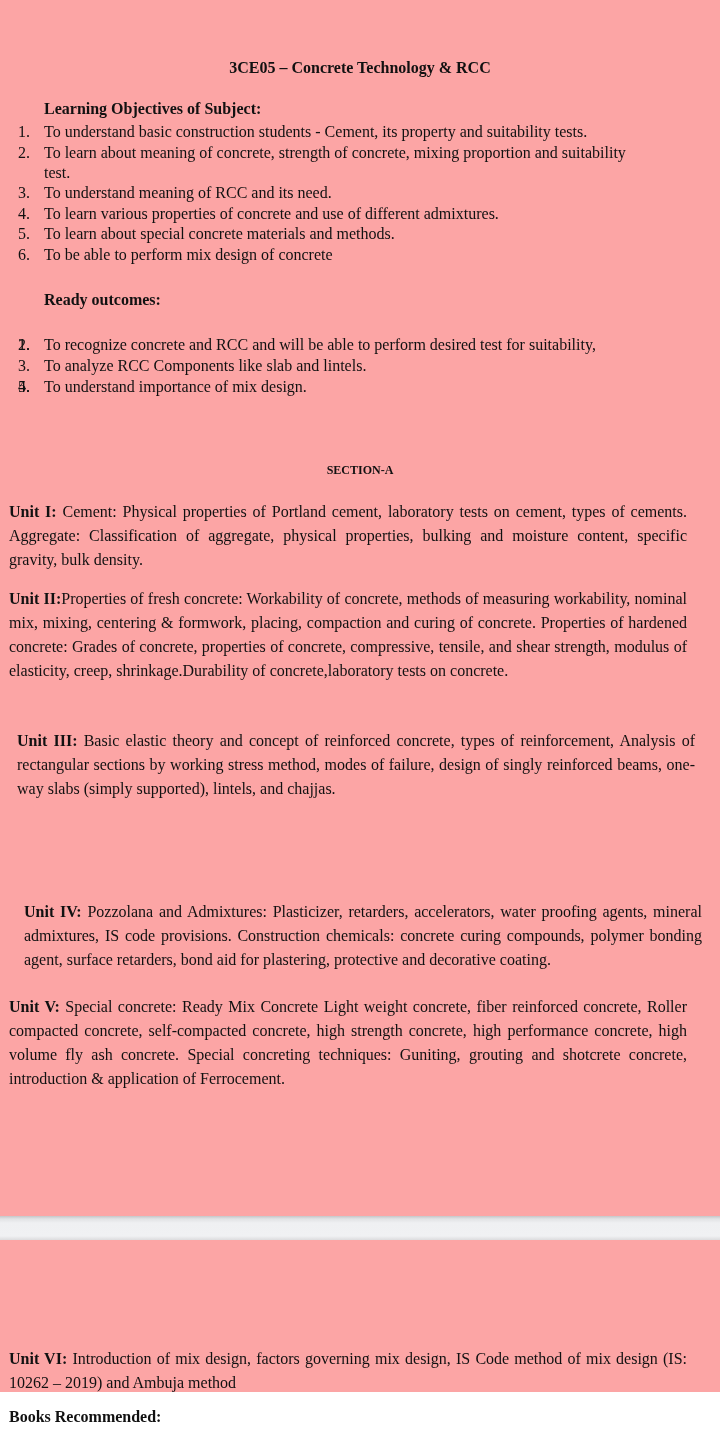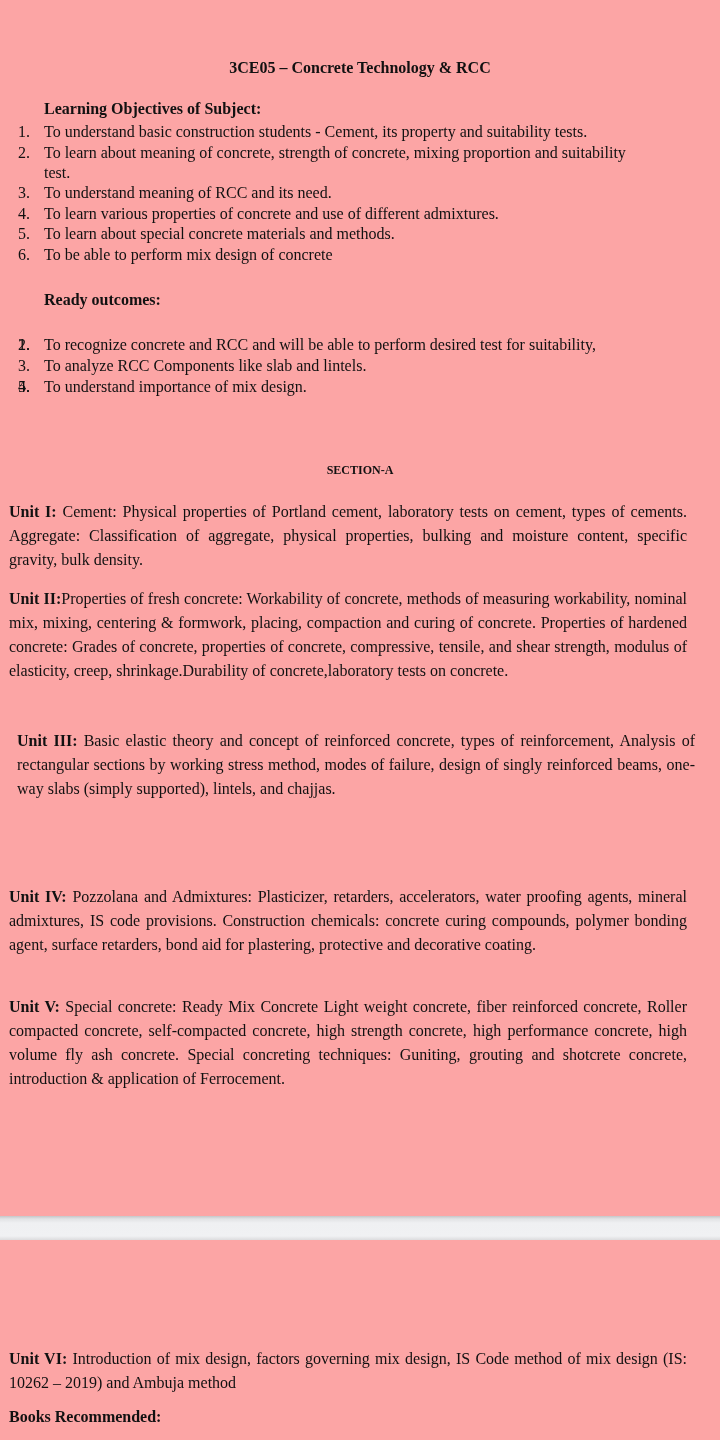--- a/index.html
+++ b/index.html
@@ -11,21 +11,21 @@
     position: relative;
   }
   .top-shadow {
     position: absolute; left: 0; top: 0; width: 720px; height: 6px;
     background: linear-gradient(#bfbfbf, rgba(255,255,255,0));
   }
   .page {
     position: absolute; left: 0; width: 720px; background: #fca5a5;
   }
   .page1 { top: 0; height: 1216px; }
-  .page2 { top: 1240px; height: 200px; }
+  .page2 { top: 1240px; height: 152px; }
   .gap {
     position: absolute; left: 0; top: 1216px; width: 720px; height: 24px;
     background: linear-gradient(#c6c6c8 0px, #e2e3e5 3px, #eff0f2 7px, #f0f1f3 20px, #dcdcde 24px);
   }
   .title {
     position: absolute; top: 59px; left: 0; width: 720px; text-align: center;
     font-weight: bold; font-size: 16px;
   }
   .heading {
     position: absolute; left: 44px; font-weight: bold; font-size: 16px;
@@ -78,21 +78,21 @@
 
   <div class="section" style="top:463px;">SECTION-A</div>
 
   <p class="unit" style="top:500px;margin:0;"><b>Unit I:</b><span> Cement: Physical properties of Portland cement, laboratory tests on cement, types of cements. Aggregate: Classification of aggregate, physical properties, bulking and moisture content, specific gravity, bulk density.</span></p>
 
   <p class="unit" style="top:587px;margin:0;"><b>Unit II:</b><span>Properties of fresh concrete: Workability of concrete, methods of measuring workability, nominal mix, mixing, centering &amp; formwork, placing, compaction and curing of concrete. Properties of hardened concrete: Grades of concrete, properties of concrete, compressive, tensile, and shear strength, modulus of elasticity, creep, shrinkage.Durability of concrete,laboratory tests on concrete.</span></p>
 
   <p class="unit" style="top:721px;margin:8px;"><b>Unit III:</b><span> Basic elastic theory and concept of reinforced concrete, types of reinforcement, Analysis of rectangular sections by working stress method, modes of failure, design of singly reinforced beams, one-way slabs (simply supported), lintels, and chajjas.</span></p>
 
 
-  <p class="unit" style="top:885px;margin:0;"><b>Unit IV:</b><span> Pozzolana and Admixtures: Plasticizer, retarders, accelerators, water proofing agents, mineral admixtures, IS code provisions.  Construction chemicals: concrete curing compounds, polymer bonding agent, surface retarders, bond aid for plastering, protective and decorative coating.</span></p>
+  <p class="unit" style="top:885px;margin:15px;"><b>Unit IV:</b><span> Pozzolana and Admixtures: Plasticizer, retarders, accelerators, water proofing agents, mineral admixtures, IS code provisions.  Construction chemicals: concrete curing compounds, polymer bonding agent, surface retarders, bond aid for plastering, protective and decorative coating.</span></p>
 
   <p class="unit" style="top:995px;margin:0;"><b>Unit V:</b><span> Special concrete: Ready Mix Concrete Light weight concrete, fiber reinforced concrete, Roller compacted concrete, self-compacted concrete, high strength concrete, high performance concrete, high volume fly ash concrete. Special concreting techniques: Guniting, grouting and shotcrete concrete, introduction &amp; application of Ferrocement.</span></p>
 </div>
 
 <div class="gap"></div>
 
 <div class="page page2">
   <p class="unit" style="top:107px;margin:0;"><b>Unit VI:</b><span> Introduction of mix design, factors governing mix design, IS Code method of mix design (IS: 10262 – 2019) and Ambuja method</span></p>
   <div class="heading" style="left:9px;top:168px;">Books Recommended:</div>
 </div>

